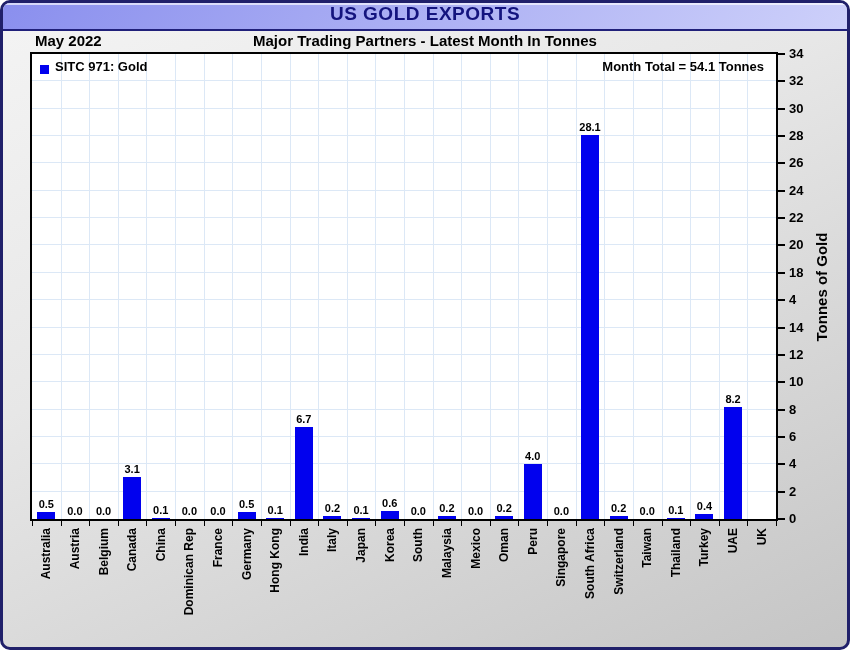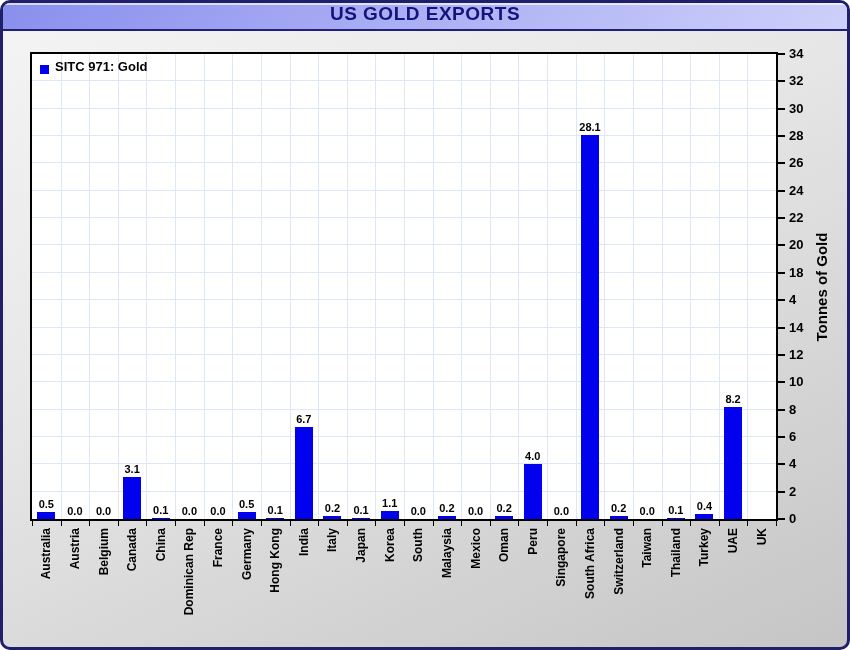--- a/index.html
+++ b/index.html
@@ -39,20 +39,24 @@
 <body>
 
 <div class="canvas">
   <div class="frame">
     <div class="content">
 
       <div class="titlebar">
         <span class="title-text">US GOLD EXPORTS</span>
       </div>
 
+      <div class="subtitle-row">
+        <span class="period">May 2022</span>
+        <span class="subtitle">Major Trading Partners - Latest Month In Tonnes</span>
+      </div>
 
       <div class="plot" id="plot">
         <div id="grid-layer">
             <div class="gridline-v" style="left: 28.62px; background: rgb(220, 232, 246);"></div>
             <div class="gridline-v" style="left: 57.23px; background: rgb(220, 232, 246);"></div>
             <div class="gridline-v" style="left: 85.85px; background: rgb(220, 232, 246);"></div>
             <div class="gridline-v" style="left: 114.46px; background: rgb(220, 232, 246);"></div>
             <div class="gridline-v" style="left: 143.08px; background: rgb(220, 232, 246);"></div>
             <div class="gridline-v" style="left: 171.69px; background: rgb(220, 232, 246);"></div>
             <div class="gridline-v" style="left: 200.31px; background: rgb(220, 232, 246);"></div>
@@ -110,21 +114,21 @@
             <div class="bar-value" style="left: 189.62px; bottom: 8.84px;">0.5</div>
             <div class="bar" style="left: 234.23px; width: 18px; height: 1.37px; background: rgb(1, 1, 238);"></div>
             <div class="bar-value" style="left: 218.23px; bottom: 3.37px;">0.1</div>
             <div class="bar" style="left: 262.85px; width: 18px; height: 91.63px; background: rgb(1, 1, 238);"></div>
             <div class="bar-value" style="left: 246.85px; bottom: 93.63px;">6.7</div>
             <div class="bar" style="left: 291.46px; width: 18px; height: 2.74px; background: rgb(1, 1, 238);"></div>
             <div class="bar-value" style="left: 275.46px; bottom: 4.74px;">0.2</div>
             <div class="bar" style="left: 320.08px; width: 18px; height: 1.37px; background: rgb(1, 1, 238);"></div>
             <div class="bar-value" style="left: 304.08px; bottom: 3.37px;">0.1</div>
             <div class="bar" style="left: 348.69px; width: 18px; height: 8.21px; background: rgb(1, 1, 238);"></div>
-            <div class="bar-value" style="left: 332.69px; bottom: 10.21px;">1.1</div>
+            <div class="bar-value" style="left: 332.69px; bottom: 10.21px;">0.6</div>
             <div class="bar" style="left: 377.31px; width: 18px; height: 0px; background: rgb(1, 1, 238);"></div>
             <div class="bar-value" style="left: 361.31px; bottom: 2px;">0.0</div>
             <div class="bar" style="left: 405.92px; width: 18px; height: 2.74px; background: rgb(1, 1, 238);"></div>
             <div class="bar-value" style="left: 389.92px; bottom: 4.74px;">0.2</div>
             <div class="bar" style="left: 434.54px; width: 18px; height: 0px; background: rgb(1, 1, 238);"></div>
             <div class="bar-value" style="left: 418.54px; bottom: 2px;">0.0</div>
             <div class="bar" style="left: 463.15px; width: 18px; height: 2.74px; background: rgb(1, 1, 238);"></div>
             <div class="bar-value" style="left: 447.15px; bottom: 4.74px;">0.2</div>
             <div class="bar" style="left: 491.77px; width: 18px; height: 54.71px; background: rgb(1, 1, 238);"></div>
             <div class="bar-value" style="left: 475.77px; bottom: 56.71px;">4.0</div>
@@ -140,20 +144,21 @@
             <div class="bar-value" style="left: 618.85px; bottom: 3.37px;">0.1</div>
             <div class="bar" style="left: 663.46px; width: 18px; height: 5.47px; background: rgb(1, 1, 238);"></div>
             <div class="bar-value" style="left: 647.46px; bottom: 7.47px;">0.4</div>
             <div class="bar" style="left: 692.08px; width: 18px; height: 112.15px; background: rgb(1, 1, 238);"></div>
             <div class="bar-value" style="left: 676.08px; bottom: 114.15px;">8.2</div>
           </div>
         <div class="legend">
           <span class="swatch" id="legend-swatch" style="background: rgb(1, 1, 238);"></span>
           <span>SITC 971: Gold</span>
         </div>
+        <div class="month-total">Month Total = 54.1 Tonnes</div>
       </div>
 
       <div id="xaxis-layer">
           <div class="x-tick" style="left: 29px; top: 518px;"></div>
           <div class="x-tick" style="left: 57.62px; top: 518px;"></div>
           <div class="x-tick" style="left: 86.23px; top: 518px;"></div>
           <div class="x-tick" style="left: 114.85px; top: 518px;"></div>
           <div class="x-tick" style="left: 143.46px; top: 518px;"></div>
           <div class="x-tick" style="left: 172.08px; top: 518px;"></div>
           <div class="x-tick" style="left: 200.69px; top: 518px;"></div>

